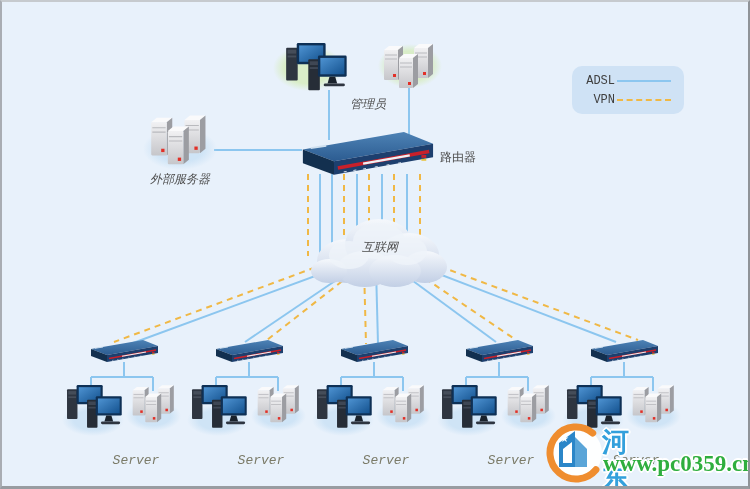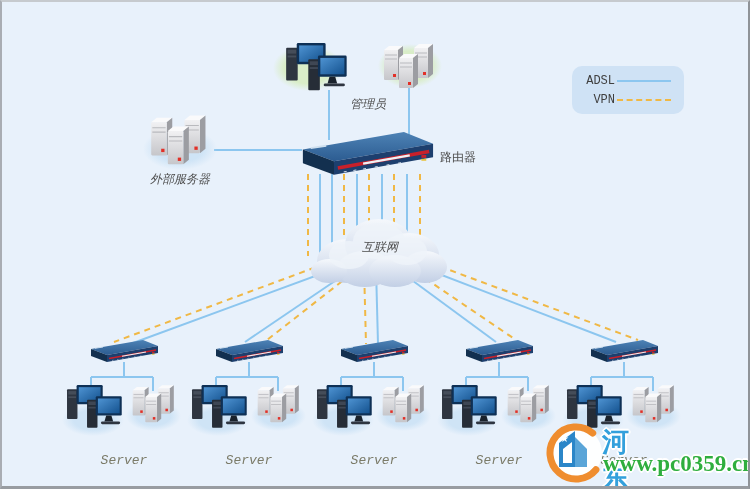--- a/index.html
+++ b/index.html
@@ -39,21 +39,21 @@
   .legend-key{width:34px;text-align:right;}
   .line-sample{width:54px;height:0;border-top:2px solid #8cc6ef;}
   .line-sample.dashed{border-top:2px dashed #f0b845;}
 
   .branch{position:absolute;top:336px;width:124px;height:132px;z-index:3;}
   .branch .mini-router{position:absolute;left:27px;top:0;width:70px;height:25px;}
   .branch .ws-ell{left:0;top:66px;width:62px;height:32px;}
   .branch .sv-ell{left:64px;top:63px;width:55px;height:30px;}
   .branch .ws-icon{position:absolute;left:4px;top:47px;width:56px;height:47px;z-index:3;}
   .branch .sv-icon{position:absolute;left:69px;top:45px;width:47px;height:43px;z-index:3;}
-  .branch .branch-label{left:0;top:115px;width:124px;}
+  .branch .branch-label{left:12px;top:115px;width:124px;}
 
   .watermark{position:absolute;left:0;top:0;z-index:20;}
   .wm-logo{position:absolute;left:544px;top:421px;width:60px;height:60px;}
   .wm-name{
     position:absolute;left:600px;top:422px;font-size:27px;font-weight:bold;letter-spacing:1px;
     color:#33a0dc;
     text-shadow:-2px 0 #fff,2px 0 #fff,0 -2px #fff,0 2px #fff,1px 1px #fff,-1px -1px #fff,1px -1px #fff,-1px 1px #fff;
   }
   .wm-url{
     position:absolute;left:601px;top:449px;font-size:23px;font-weight:bold;

